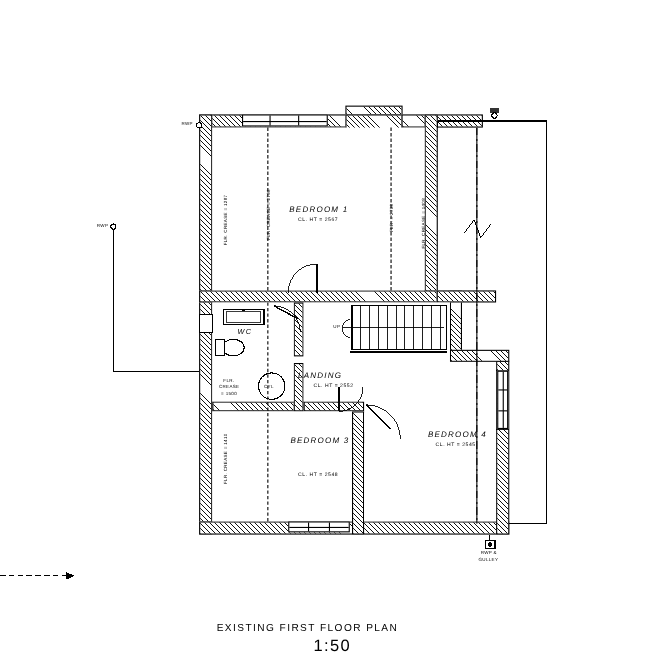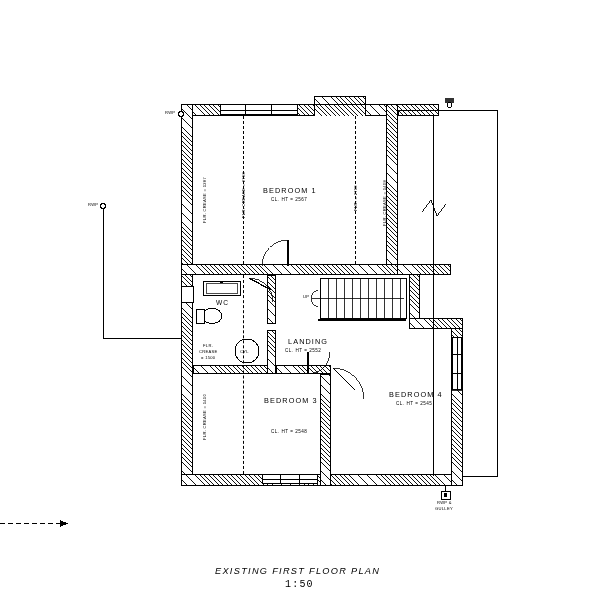--- a/index.html
+++ b/index.html
@@ -16,26 +16,26 @@
         #111 0px, #111 0.6px, rgba(0,0,0,0) 0.6px, rgba(0,0,0,0) 3.2px);
     border:1px solid #000;
     box-sizing:border-box;
   }
   
   .void{position:absolute;background:#fff;}
 
   
   .txt{position:absolute;white-space:nowrap;font-family:"Liberation Sans",sans-serif;
        color:#000;letter-spacing:.4px;}
-  .rm-name{font-size:7.3px;letter-spacing:1.1px;}
+  .rm-name{font-size:7.3px;letter-spacing:1.1px;font-style:italic;}
   .rm-sub{font-size:4.6px;letter-spacing:.5px;}
   .tiny{font-size:4.1px;letter-spacing:.3px;}
   .vtxt{transform-origin:0 0;transform:rotate(-90deg);}
   .title{font-size:9.2px;letter-spacing:1.3px;}
-  .scale{font-size:10px;letter-spacing:1.2px;font-family:Liberation Mono, monospace;}
+  .scale{font-size:15px;letter-spacing:1.2px;}
 
   
   .dash-v{position:absolute;width:0;border-left:1px dashed #000;}
   .dashdot-v{position:absolute;width:0;
      border-left:1px solid #000;
      border-image:none;}
   .dashdot-v::before{content:"";position:absolute;left:-1px;top:0;width:1px;height:100%;
      background:repeating-linear-gradient(to bottom,#000 0 7px,transparent 7px 10px,#000 10px 12px,transparent 12px 15px);}
 
   
@@ -186,21 +186,21 @@
 
   <div class="txt rm-name" style="left:263px;top:186px;">BEDROOM  1</div>
   <div class="txt rm-sub" style="left:271px;top:197px;">CL. HT = 2567</div>
 
   <div class="txt rm-name" style="left:389px;top:390px;">BEDROOM  4</div>
   <div class="txt rm-sub" style="left:396px;top:401px;">CL. HT = 2545</div>
 
   <div class="txt rm-name" style="left:264px;top:396px;">BEDROOM  3</div>
   <div class="txt rm-sub" style="left:271px;top:429px;">CL. HT = 2548</div>
 
-  <div class="txt rm-name" style="left:288px;top:337px;">LANDING</div>
+  <div class="txt rm-name" style="left:271px;top:337px;">LANDING</div>
   <div class="txt rm-sub" style="left:285px;top:348px;">CL. HT = 2552</div>
 
   <div class="txt rm-name" style="left:216px;top:299px;font-size:6.6px;">WC</div>
 
   <div class="txt tiny" style="left:240px;top:349px;">CYL</div>
 
   <div class="txt tiny" style="left:303px;top:294px;">UP</div>
 
   <div class="txt tiny" style="left:165px;top:110px;">RWP</div>
   <div class="txt tiny" style="left:88px;top:202px;">RWP</div>
@@ -210,16 +210,16 @@
   <div class="txt tiny vtxt" style="left:202px;top:223px;">FLR. CREASE = 1287</div>
   <div class="txt tiny vtxt" style="left:241px;top:218px;">FLR. CREASE = 2798</div>
   <div class="txt tiny vtxt" style="left:353px;top:211px;">FLR. = 2798</div>
   <div class="txt tiny vtxt" style="left:382px;top:226px;">FLR. CREASE = 1408</div>
   <div class="txt tiny vtxt" style="left:202px;top:440px;">FLR. CREASE = 1410</div>
 
   <div class="txt tiny" style="left:203px;top:343px;">FLR.</div>
   <div class="txt tiny" style="left:199px;top:349px;">CREASE</div>
   <div class="txt tiny" style="left:201px;top:355px;">= 1500</div>
 
-  <div class="txt title" style="left:215px;top:566px;font-style:italic;">EXISTING FIRST FLOOR PLAN</div>
+  <div class="txt title" style="left:197px;top:566px;">EXISTING FIRST FLOOR PLAN</div>
   <div class="txt scale" style="left:285px;top:579px;">1:50</div>
 
 </div>
 
 </body></html>

